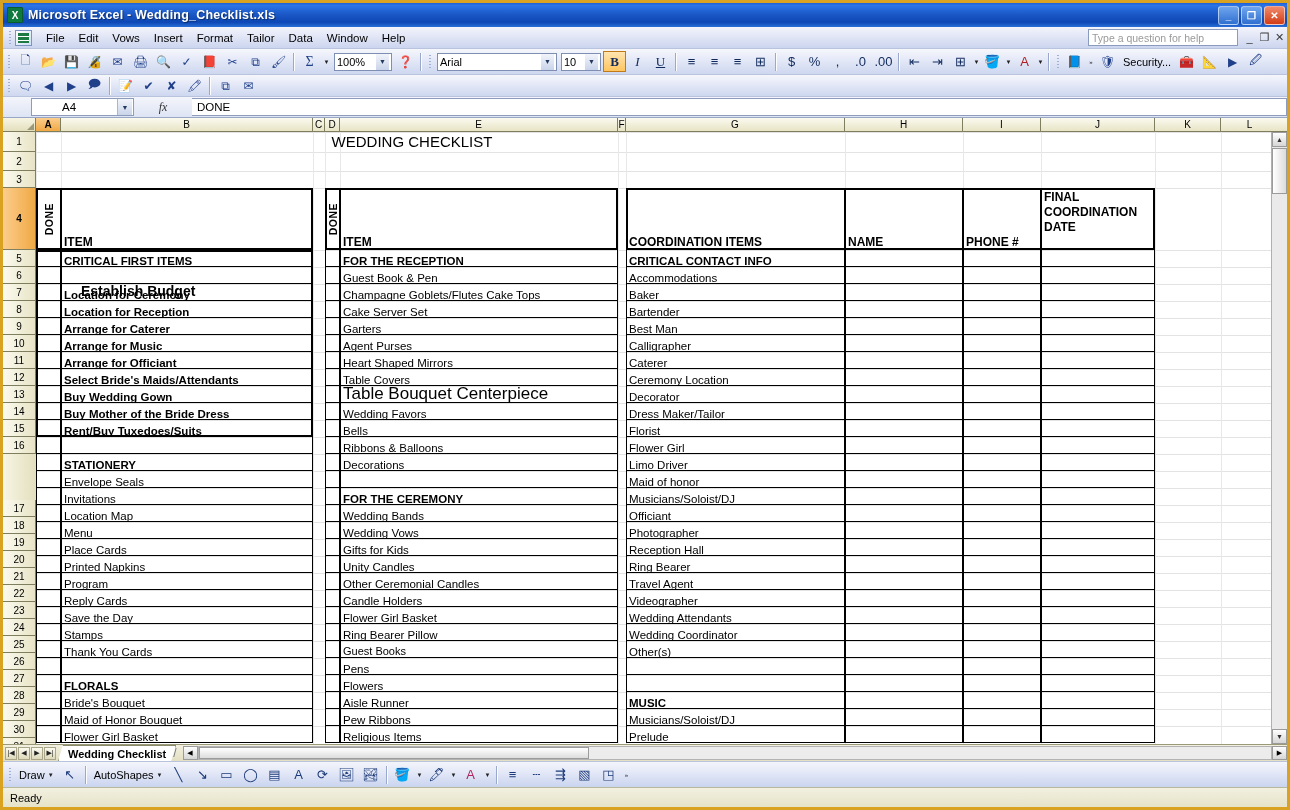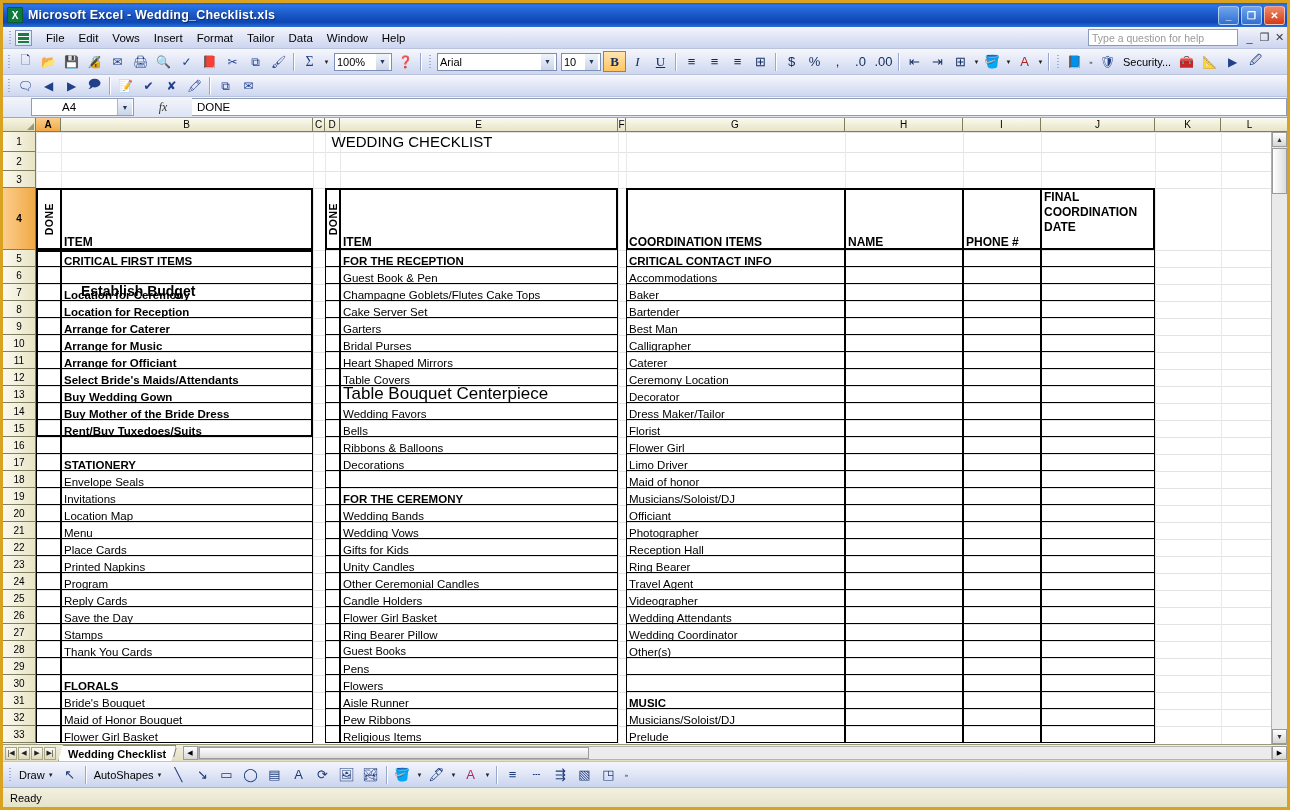--- a/index.html
+++ b/index.html
@@ -353,21 +353,21 @@
           <div class="rowcell" style="height: 17px; flex: 0 0 17px;">7</div>
           <div class="rowcell" style="height: 17px; flex: 0 0 17px;">8</div>
           <div class="rowcell" style="height: 17px; flex: 0 0 17px;">9</div>
           <div class="rowcell" style="height: 17px; flex: 0 0 17px;">10</div>
           <div class="rowcell" style="height: 17px; flex: 0 0 17px;">11</div>
           <div class="rowcell" style="height: 17px; flex: 0 0 17px;">12</div>
           <div class="rowcell" style="height: 17px; flex: 0 0 17px;">13</div>
           <div class="rowcell" style="height: 17px; flex: 0 0 17px;">14</div>
           <div class="rowcell" style="height: 17px; flex: 0 0 17px;">15</div>
           <div class="rowcell" style="height: 17px; flex: 0 0 17px;">16</div>
-          <div class="rowcell" style="height: 17px; flex: 0 0 17px;">17</div>
+          <div class="rowcell" style="height: 17px; flex: 0 0 17px; margin-top: 46px;">17</div>
           <div class="rowcell" style="height: 17px; flex: 0 0 17px;">18</div>
           <div class="rowcell" style="height: 17px; flex: 0 0 17px;">19</div>
           <div class="rowcell" style="height: 17px; flex: 0 0 17px;">20</div>
           <div class="rowcell" style="height: 17px; flex: 0 0 17px;">21</div>
           <div class="rowcell" style="height: 17px; flex: 0 0 17px;">22</div>
           <div class="rowcell" style="height: 17px; flex: 0 0 17px;">23</div>
           <div class="rowcell" style="height: 17px; flex: 0 0 17px;">24</div>
           <div class="rowcell" style="height: 17px; flex: 0 0 17px;">25</div>
           <div class="rowcell" style="height: 17px; flex: 0 0 17px;">26</div>
           <div class="rowcell" style="height: 17px; flex: 0 0 17px;">27</div>
@@ -532,21 +532,21 @@
           <div class="bx" style="left: 289px; top: 135px; width: 15px; height: 17px; border-top: none; border-right: 1px solid rgb(0, 0, 0); border-bottom: 1px solid rgb(0, 0, 0); border-left: 1px solid rgb(0, 0, 0); border-image: initial;"></div>
           <div class="cell" style="left: 304px; top: 152px; width: 278px; height: 17px; font-size: 11.5px; padding-left: 3px;">Champagne Goblets/Flutes Cake Tops</div>
           <div class="bx" style="left: 304px; top: 152px; width: 278px; height: 17px; border-top: none; border-right: 1px solid rgb(0, 0, 0); border-bottom: 1px solid rgb(0, 0, 0); border-left: 1px solid rgb(0, 0, 0); border-image: initial;"></div>
           <div class="bx" style="left: 289px; top: 152px; width: 15px; height: 17px; border-top: none; border-right: 1px solid rgb(0, 0, 0); border-bottom: 1px solid rgb(0, 0, 0); border-left: 1px solid rgb(0, 0, 0); border-image: initial;"></div>
           <div class="cell" style="left: 304px; top: 169px; width: 278px; height: 17px; font-size: 11.5px; padding-left: 3px;">Cake Server Set</div>
           <div class="bx" style="left: 304px; top: 169px; width: 278px; height: 17px; border-top: none; border-right: 1px solid rgb(0, 0, 0); border-bottom: 1px solid rgb(0, 0, 0); border-left: 1px solid rgb(0, 0, 0); border-image: initial;"></div>
           <div class="bx" style="left: 289px; top: 169px; width: 15px; height: 17px; border-top: none; border-right: 1px solid rgb(0, 0, 0); border-bottom: 1px solid rgb(0, 0, 0); border-left: 1px solid rgb(0, 0, 0); border-image: initial;"></div>
           <div class="cell" style="left: 304px; top: 186px; width: 278px; height: 17px; font-size: 11.5px; padding-left: 3px;">Garters</div>
           <div class="bx" style="left: 304px; top: 186px; width: 278px; height: 17px; border-top: none; border-right: 1px solid rgb(0, 0, 0); border-bottom: 1px solid rgb(0, 0, 0); border-left: 1px solid rgb(0, 0, 0); border-image: initial;"></div>
           <div class="bx" style="left: 289px; top: 186px; width: 15px; height: 17px; border-top: none; border-right: 1px solid rgb(0, 0, 0); border-bottom: 1px solid rgb(0, 0, 0); border-left: 1px solid rgb(0, 0, 0); border-image: initial;"></div>
-          <div class="cell" style="left: 304px; top: 203px; width: 278px; height: 17px; font-size: 11.5px; padding-left: 3px;">Bridal Purses</div>
+          <div class="cell" style="left: 304px; top: 203px; width: 278px; height: 17px; font-size: 11.5px; padding-left: 3px;">Agent Purses</div>
           <div class="bx" style="left: 304px; top: 203px; width: 278px; height: 17px; border-top: none; border-right: 1px solid rgb(0, 0, 0); border-bottom: 1px solid rgb(0, 0, 0); border-left: 1px solid rgb(0, 0, 0); border-image: initial;"></div>
           <div class="bx" style="left: 289px; top: 203px; width: 15px; height: 17px; border-top: none; border-right: 1px solid rgb(0, 0, 0); border-bottom: 1px solid rgb(0, 0, 0); border-left: 1px solid rgb(0, 0, 0); border-image: initial;"></div>
           <div class="cell" style="left: 304px; top: 220px; width: 278px; height: 17px; font-size: 11.5px; padding-left: 3px;">Heart Shaped Mirrors</div>
           <div class="bx" style="left: 304px; top: 220px; width: 278px; height: 17px; border-top: none; border-right: 1px solid rgb(0, 0, 0); border-bottom: 1px solid rgb(0, 0, 0); border-left: 1px solid rgb(0, 0, 0); border-image: initial;"></div>
           <div class="bx" style="left: 289px; top: 220px; width: 15px; height: 17px; border-top: none; border-right: 1px solid rgb(0, 0, 0); border-bottom: 1px solid rgb(0, 0, 0); border-left: 1px solid rgb(0, 0, 0); border-image: initial;"></div>
           <div class="cell" style="left: 304px; top: 237px; width: 278px; height: 17px; font-size: 11.5px; padding-left: 3px;">Table Covers</div>
           <div class="bx" style="left: 304px; top: 237px; width: 278px; height: 17px; border-top: none; border-right: 1px solid rgb(0, 0, 0); border-bottom: 1px solid rgb(0, 0, 0); border-left: 1px solid rgb(0, 0, 0); border-image: initial;"></div>
           <div class="bx" style="left: 289px; top: 237px; width: 15px; height: 17px; border-top: none; border-right: 1px solid rgb(0, 0, 0); border-bottom: 1px solid rgb(0, 0, 0); border-left: 1px solid rgb(0, 0, 0); border-image: initial;"></div>
           <div class="cell" style="left: 304px; top: 254px; width: 278px; height: 17px; font-size: 17px; padding-left: 3px;">Table Bouquet Centerpiece</div>
           <div class="bx" style="left: 304px; top: 254px; width: 278px; height: 17px; border-top: none; border-right: 1px solid rgb(0, 0, 0); border-bottom: 1px solid rgb(0, 0, 0); border-left: 1px solid rgb(0, 0, 0); border-image: initial;"></div>

